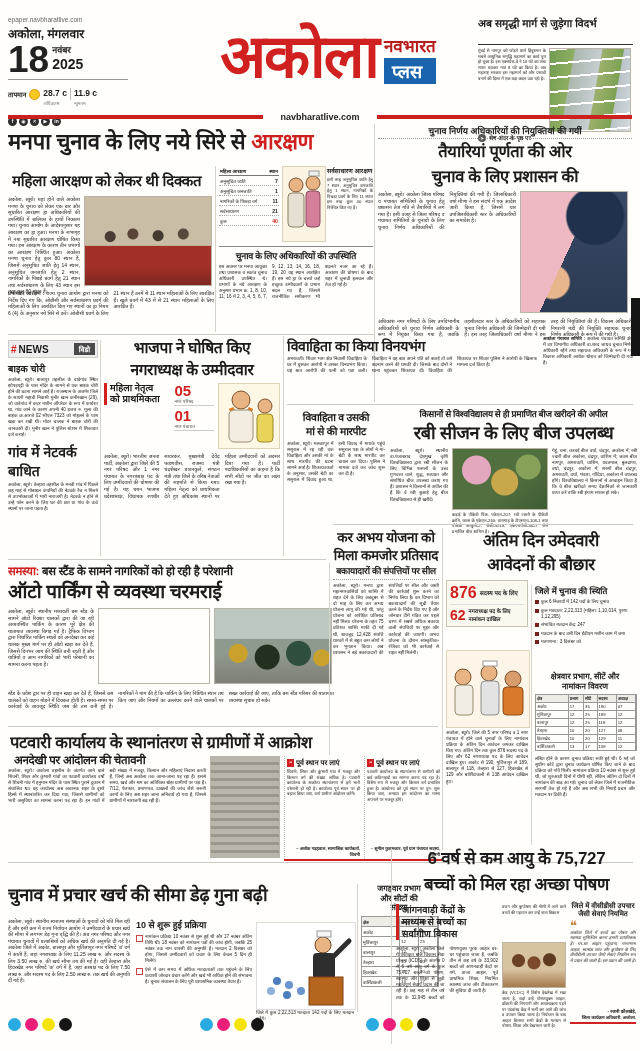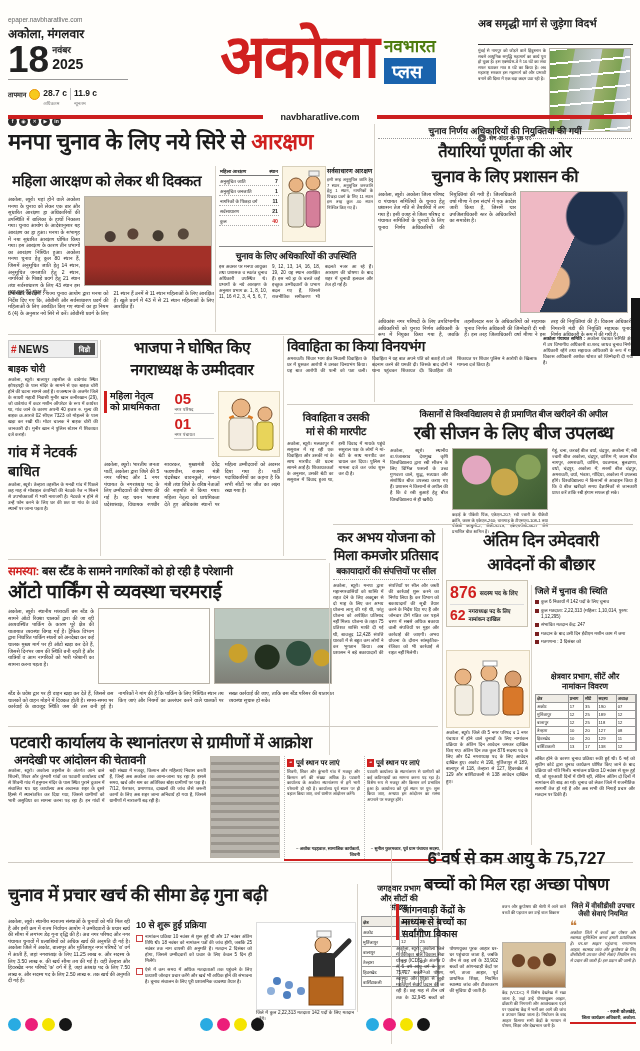--- a/index.html
+++ b/index.html
@@ -70,21 +70,21 @@
         <b style="font-size:8.5px">11.9 c</b>
         <div style="font-size:4.5px;color:#777">न्यूनतम</div>
       </span>
     </div>
     <div style="margin-top:3px"><span class="sic">f</span><span class="sic">◉</span><span class="sic">✕</span><span class="sic">▶</span><span class="sic">in</span></div>
   </div>
 
   <div class="abs" style="left:178px;top:28px;width:300px;display:flex;align-items:flex-start;justify-content:center;gap:6px">
     <span style="font-size:60px;font-weight:900;line-height:.95;color:#d0201f;letter-spacing:-2px">अकोला</span>
     <span style="margin-top:6px">
-      <div style="font-size:17px;font-weight:900;color:#4d7c0f">नवभारत</div>
+      <div style="font-size:17px;font-weight:900;color:#b91c1c">नवभारत</div>
       <div style="font-size:18px;font-weight:900;color:#fff;background:#1a63ad;padding:1px 8px;margin-top:1px">प्लस</div>
     </span>
   </div>
 
   <div class="abs" style="left:478px;top:16px;width:155px">
     <div style="font-size:10.5px;font-weight:900;border-bottom:1px solid #333;padding-bottom:14px">अब समृद्धी मार्ग से जुड़ेगा विदर्भ</div>
     <div style="display:flex;gap:3px;margin-top:3px">
       <div class="t4 j" style="width:68px">मुंबई से नागपुर को जोड़ने वाले हिंदुस्तान के सबसे आधुनिक समृद्धि महामार्ग का कार्य पूरा हो चुका है। इस एक्सप्रेस-वे ने 16 घंटे का लंबा सफर घटाकर मात्र 8 घंटे का किया है। अब महाराष्ट्र सरकार इस महामार्ग को और प्रभावी बनाने की दिशा में एक बड़ा कदम उठा रही है।</div>
       <div class="photo" style="width:82px;height:84px;background:
         repeating-linear-gradient(175deg,#ffffff 0 2px,transparent 2px 14px),
@@ -207,21 +207,21 @@
         <div class="t45 j" style="margin-top:2px">अकोला, ब्यूरो। तेल्हारा तहसील के मनवी गांव में पिछले छह माह से मोबाइल कंपनियों की नेटवर्क रेंज न मिलने से उपभोक्ताओं में भारी नाराजगी है। नेटवर्क न होने से उन्हें फोन करने के लिए घर की छत या गांव के ऊंचे स्थानों पर जाना पड़ता है।</div>
       </div>
       </div>
   </div>
 
   <div class="vrule abs" style="left:100px;top:340px;height:216px"></div>
 
   <div class="abs" style="left:104px;top:336px;width:176px">
     <div class="hl ctr" style="font-size:15.5px">भाजपा ने घोषित किए</div>
     <div class="hl ctr" style="font-size:15.5px">नगराध्यक्ष के उम्मीदवार</div>
-    <div style="display:flex;gap:4px;margin-top:11px;align-items:flex-start">
+    <div style="display:flex;gap:4px;margin-top:3px;align-items:flex-start">
       <div class="subbar" style="width:62px;font-size:9.5px;line-height:1.15">
         <div>महिला नेतृत्व</div>
           <div>को प्राथमिकता</div>
       </div>
       <div style="width:40px">
         <div class="statnum">05</div>
         <div class="statlab">नगर परिषद</div>
         <div class="statnum">01</div>
         <div class="statlab">नगर पंचायत</div>
       </div>

